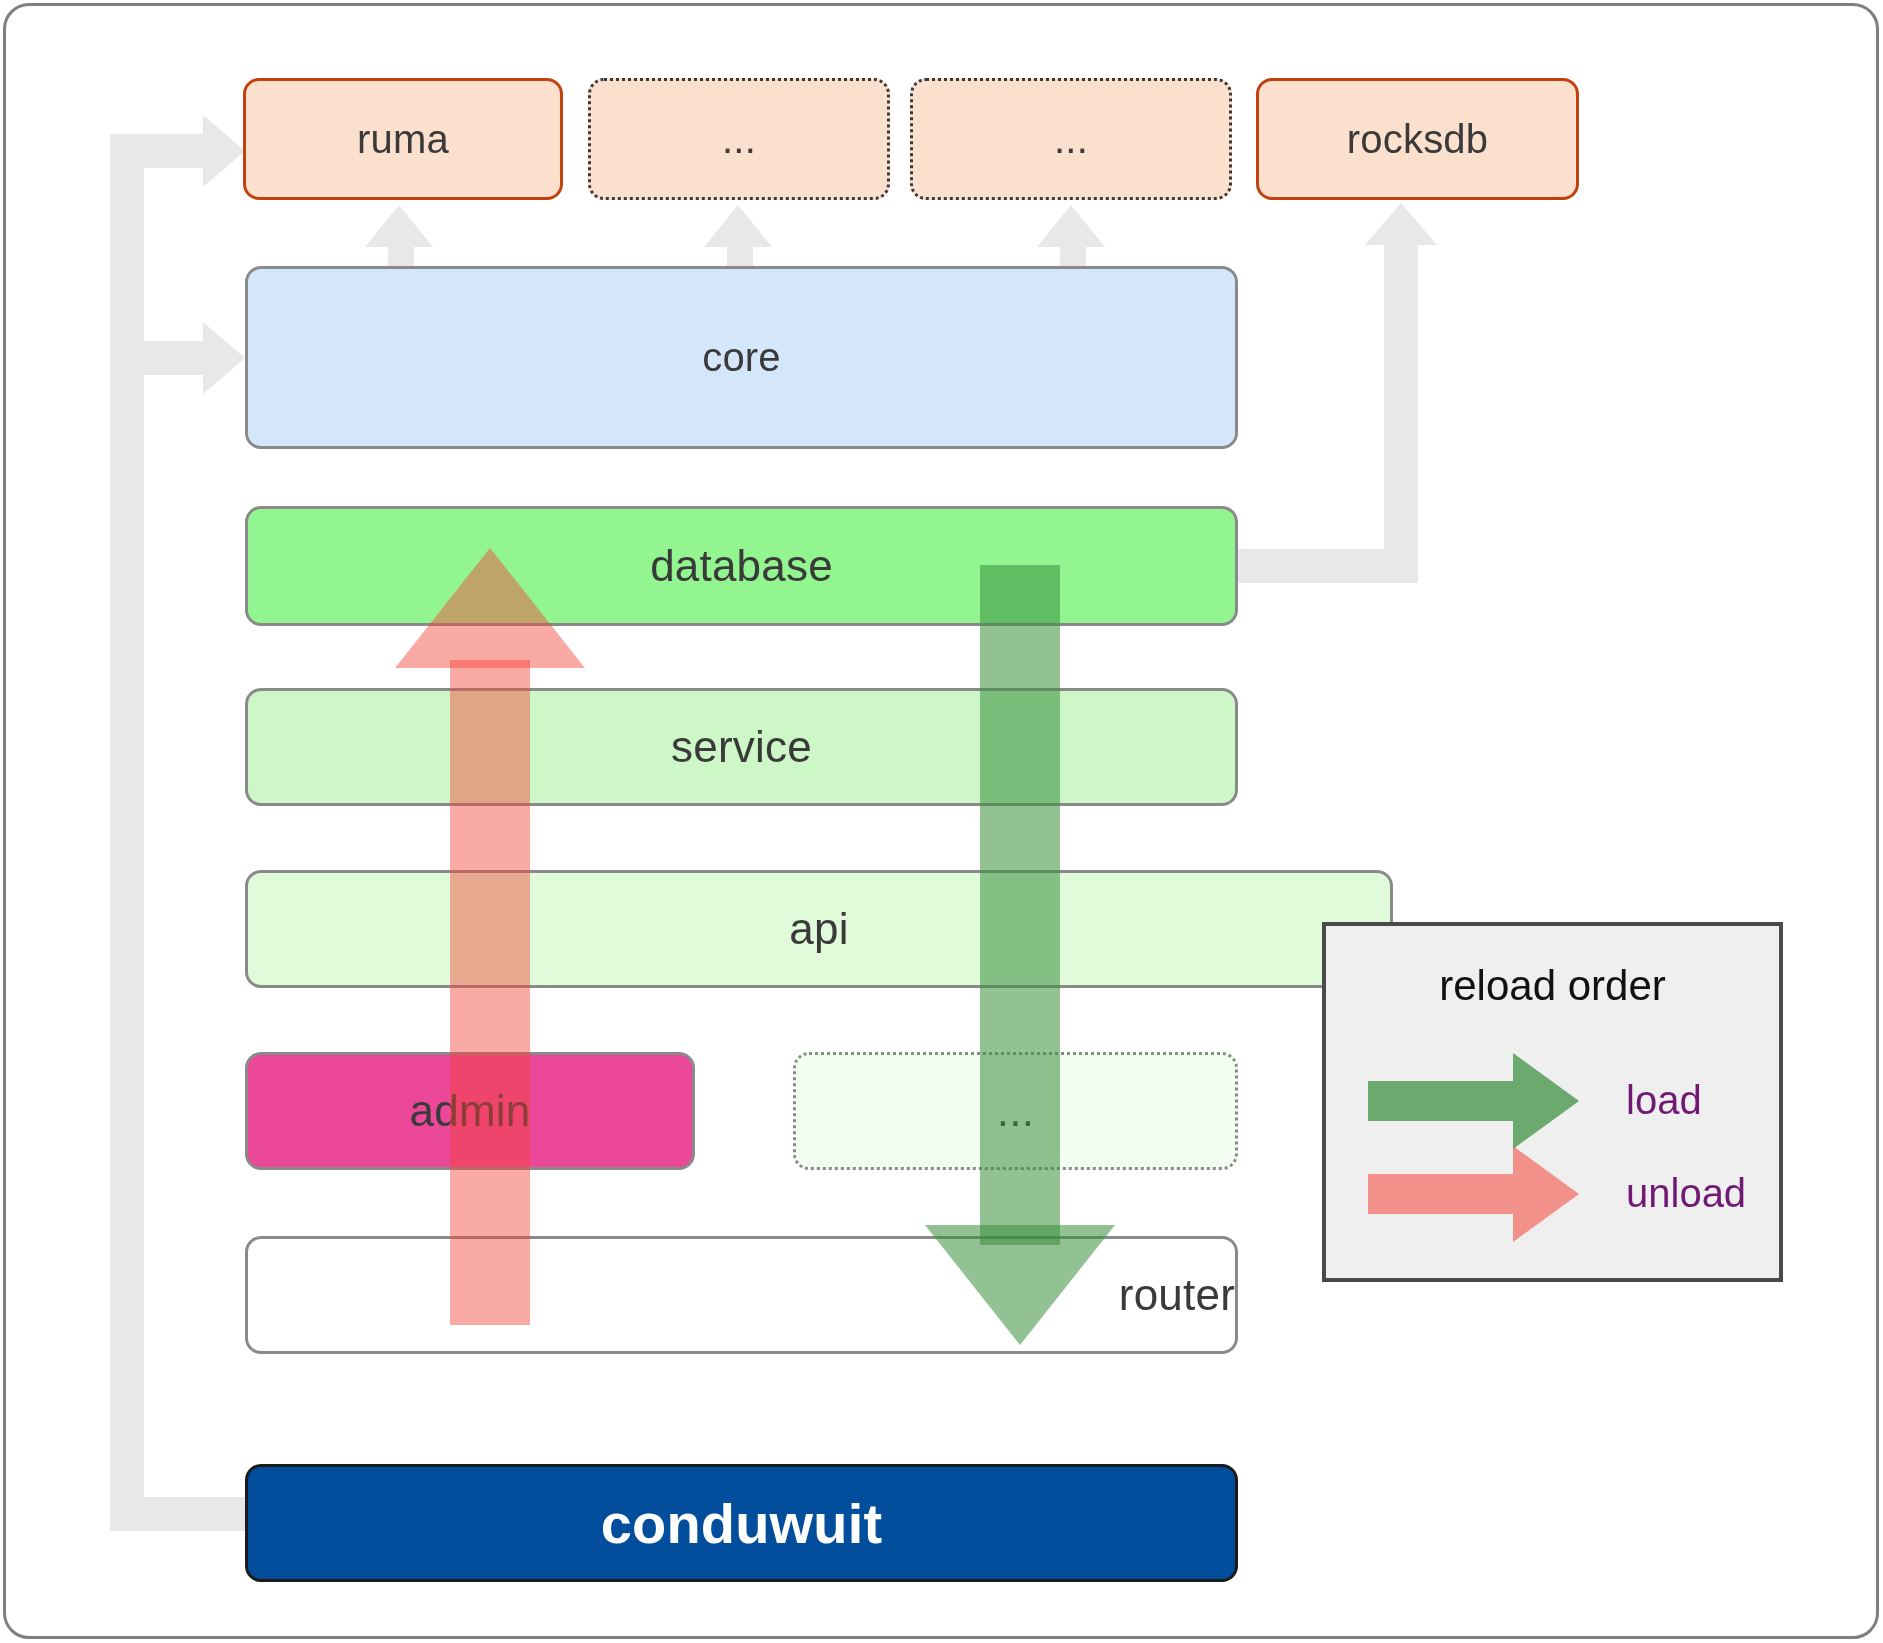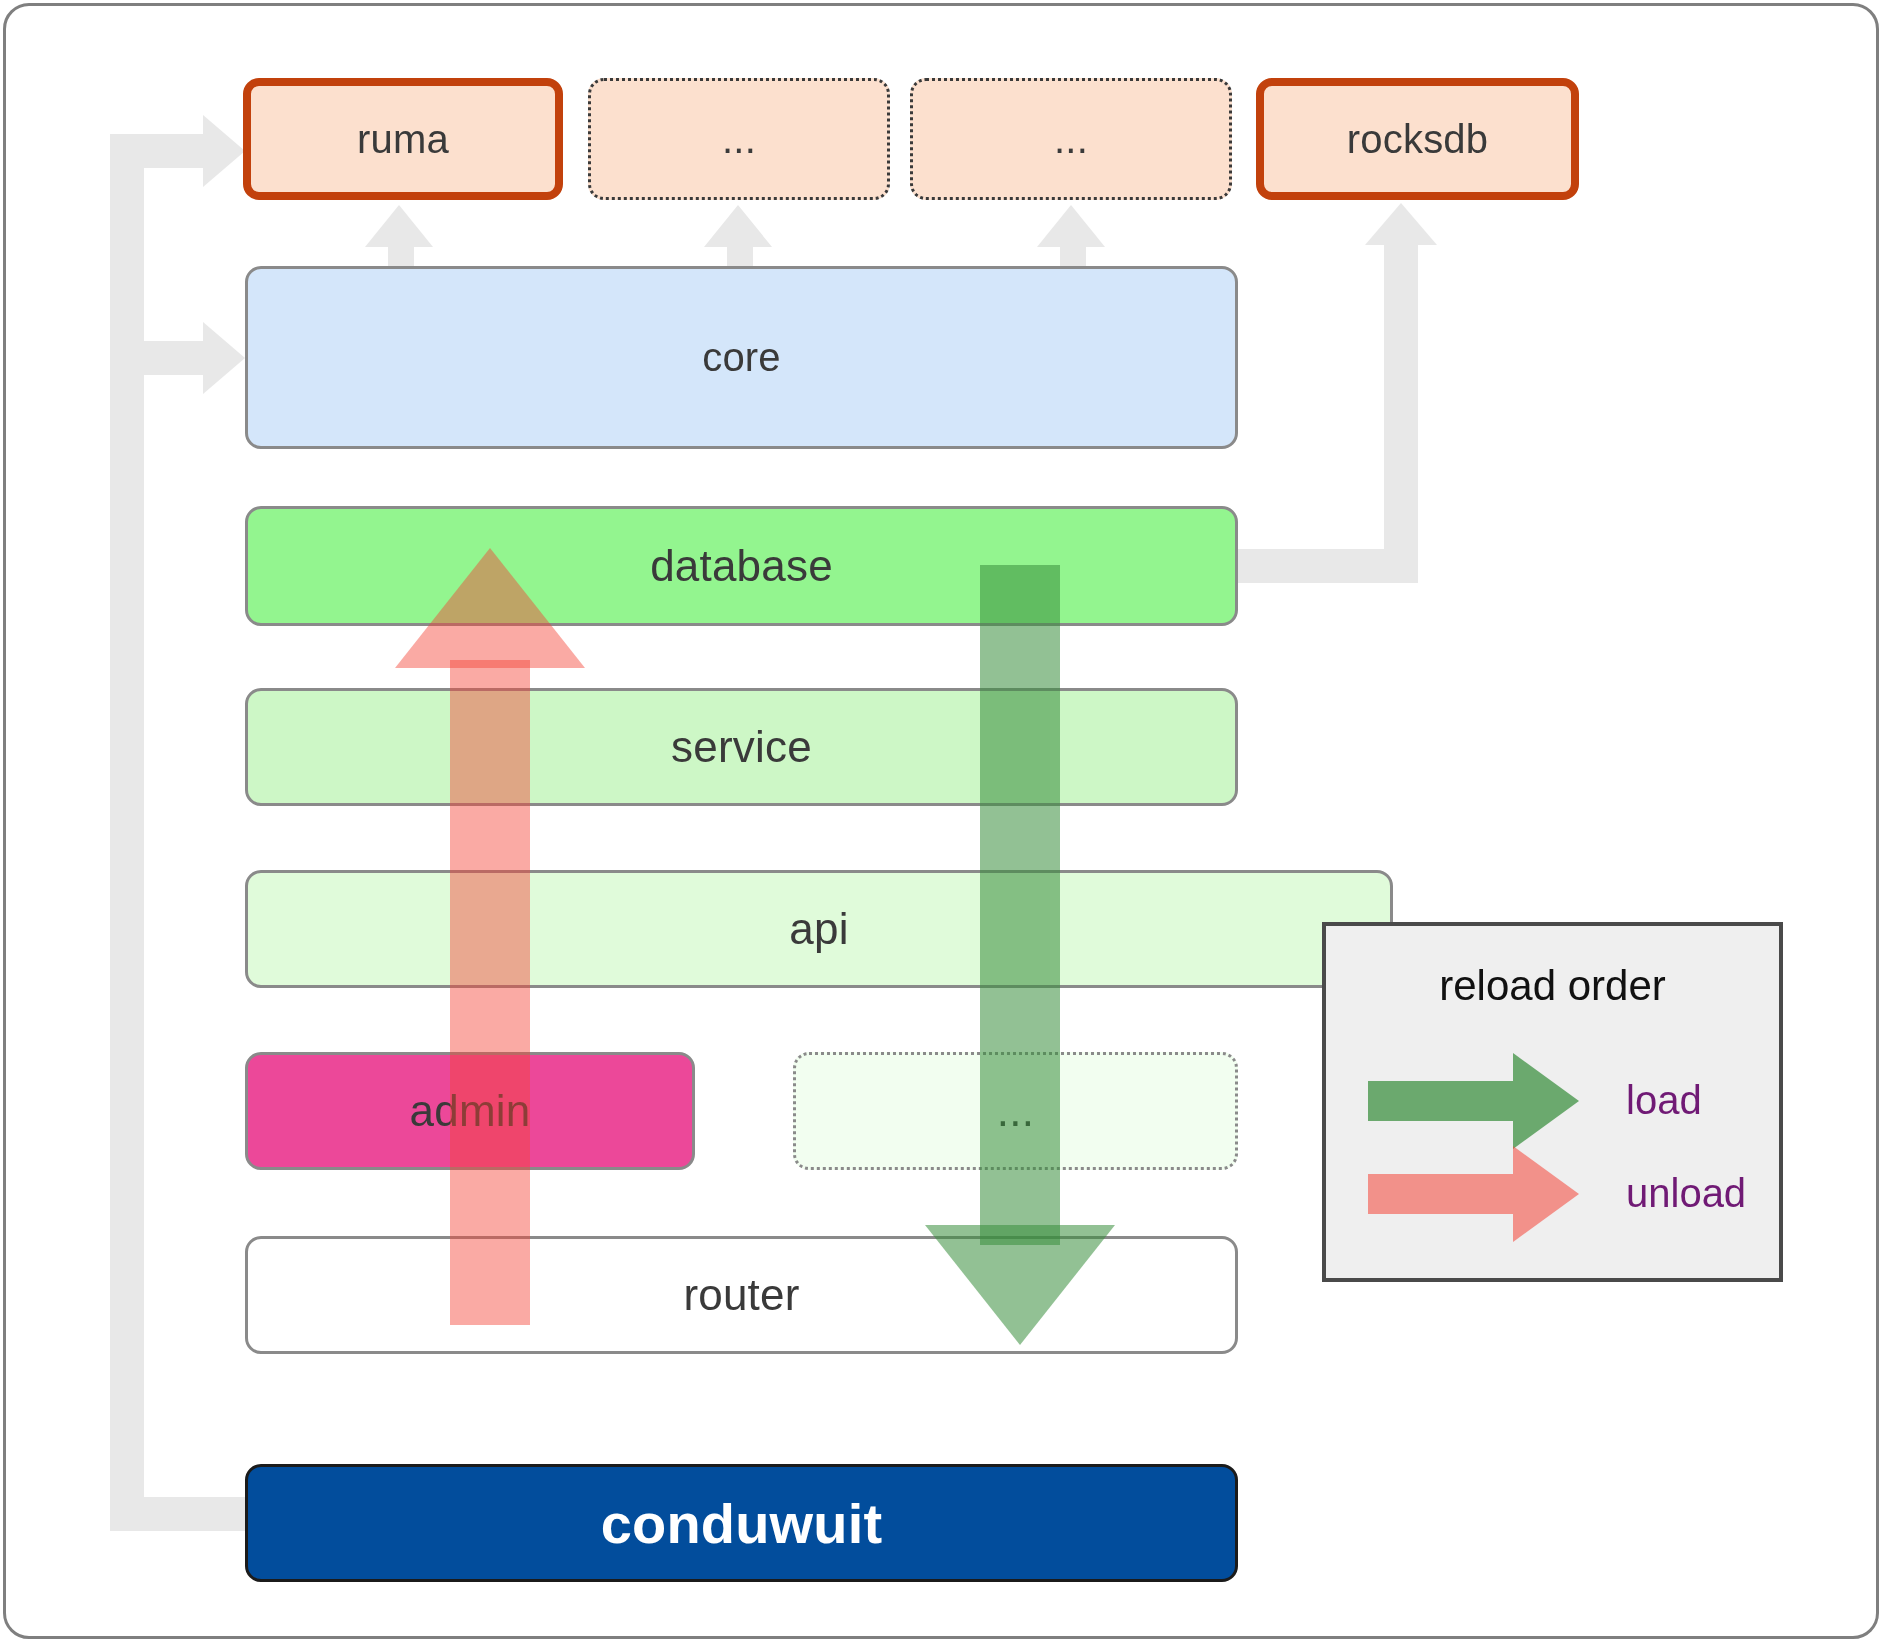--- a/index.html
+++ b/index.html
@@ -31,21 +31,21 @@
     align-items: center;
     justify-content: center;
     border-radius: 14px;
     font-size: 37px;
     color: #3a3a3a;
     letter-spacing: 0.2px;
     z-index: 4;
   }
   .node.dep {            
     background: #FCE0CE;
-    border: 8px solid #c2410c;
+    border: 3px solid #c2410c;
     border-radius: 16px;
     font-size: 40px;
   }
   .node.dep.dotted {
     border: 3px dotted #3a3a3a;
   }
   .node.core {
     background: #D4E6FA;
     border: 3px solid #8a8a8a;
     border-radius: 16px;
@@ -185,21 +185,21 @@
   </div>
   <div class="node layer" style="left:245px; top:870px; width:1148px; height:118px; background:#E0FBDA;">
     <span class="lbl">api</span>
   </div>
   <div class="node layer" style="left:245px; top:1052px; width:450px; height:118px; background:#ec4899;">
     <span class="lbl">admin</span>
   </div>
   <div class="node layer dotted" style="left:793px; top:1052px; width:445px; height:118px; background:#F2FEF0;">
     <span class="lbl">...</span>
   </div>
-  <div class="node layer" style="left:245px; top:1236px; width:993px; height:118px; background:#FFFFFF;">
+  <div class="node layer" style="left:245px; top:1236px; width:993px; height:118px; background:#FFFFFF;justify-content:flex-end;">
     <span class="lbl">router</span>
   </div>
 
   <div class="node root" style="left:245px; top:1464px; width:993px; height:118px;">
     <span class="lbl">conduwuit</span>
   </div>
 
   <div class="flow">
     <div class="flow-shaft unload-shaft" style="left:450px; top:660px; width:80px; height:665px;"></div>
     <div class="flow-head unload-head" style="left:395px; top:548px;"></div>

